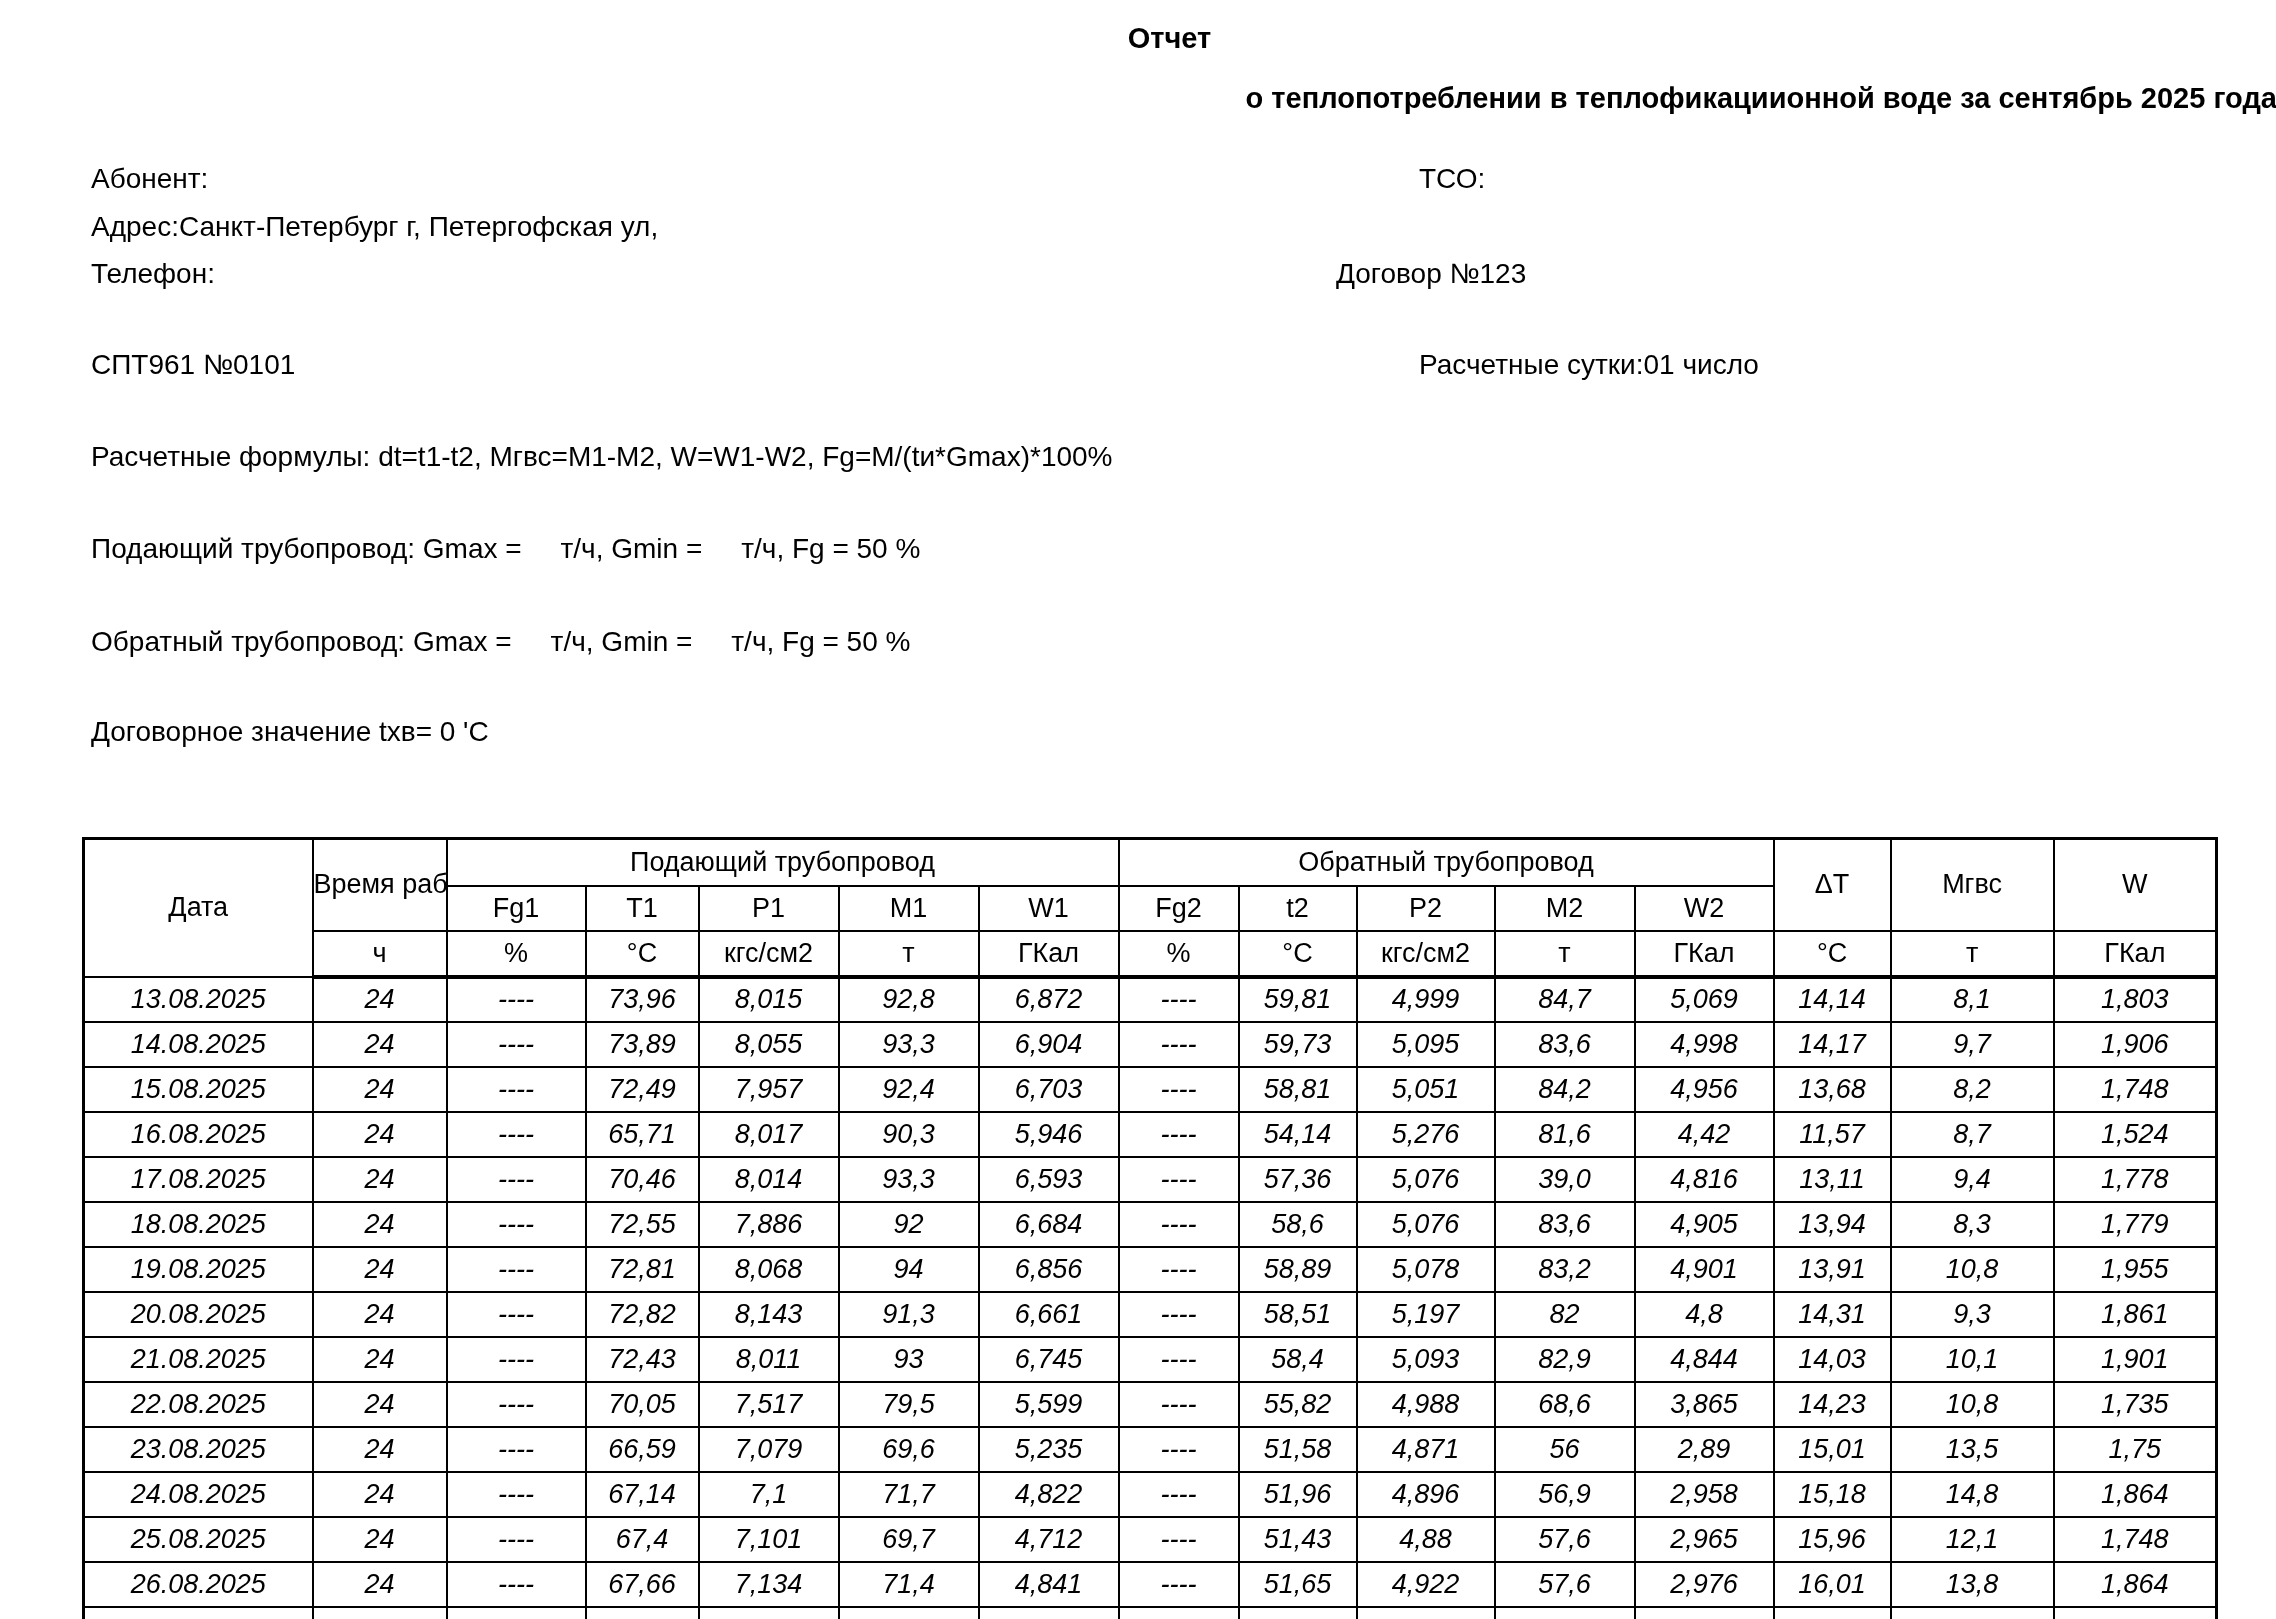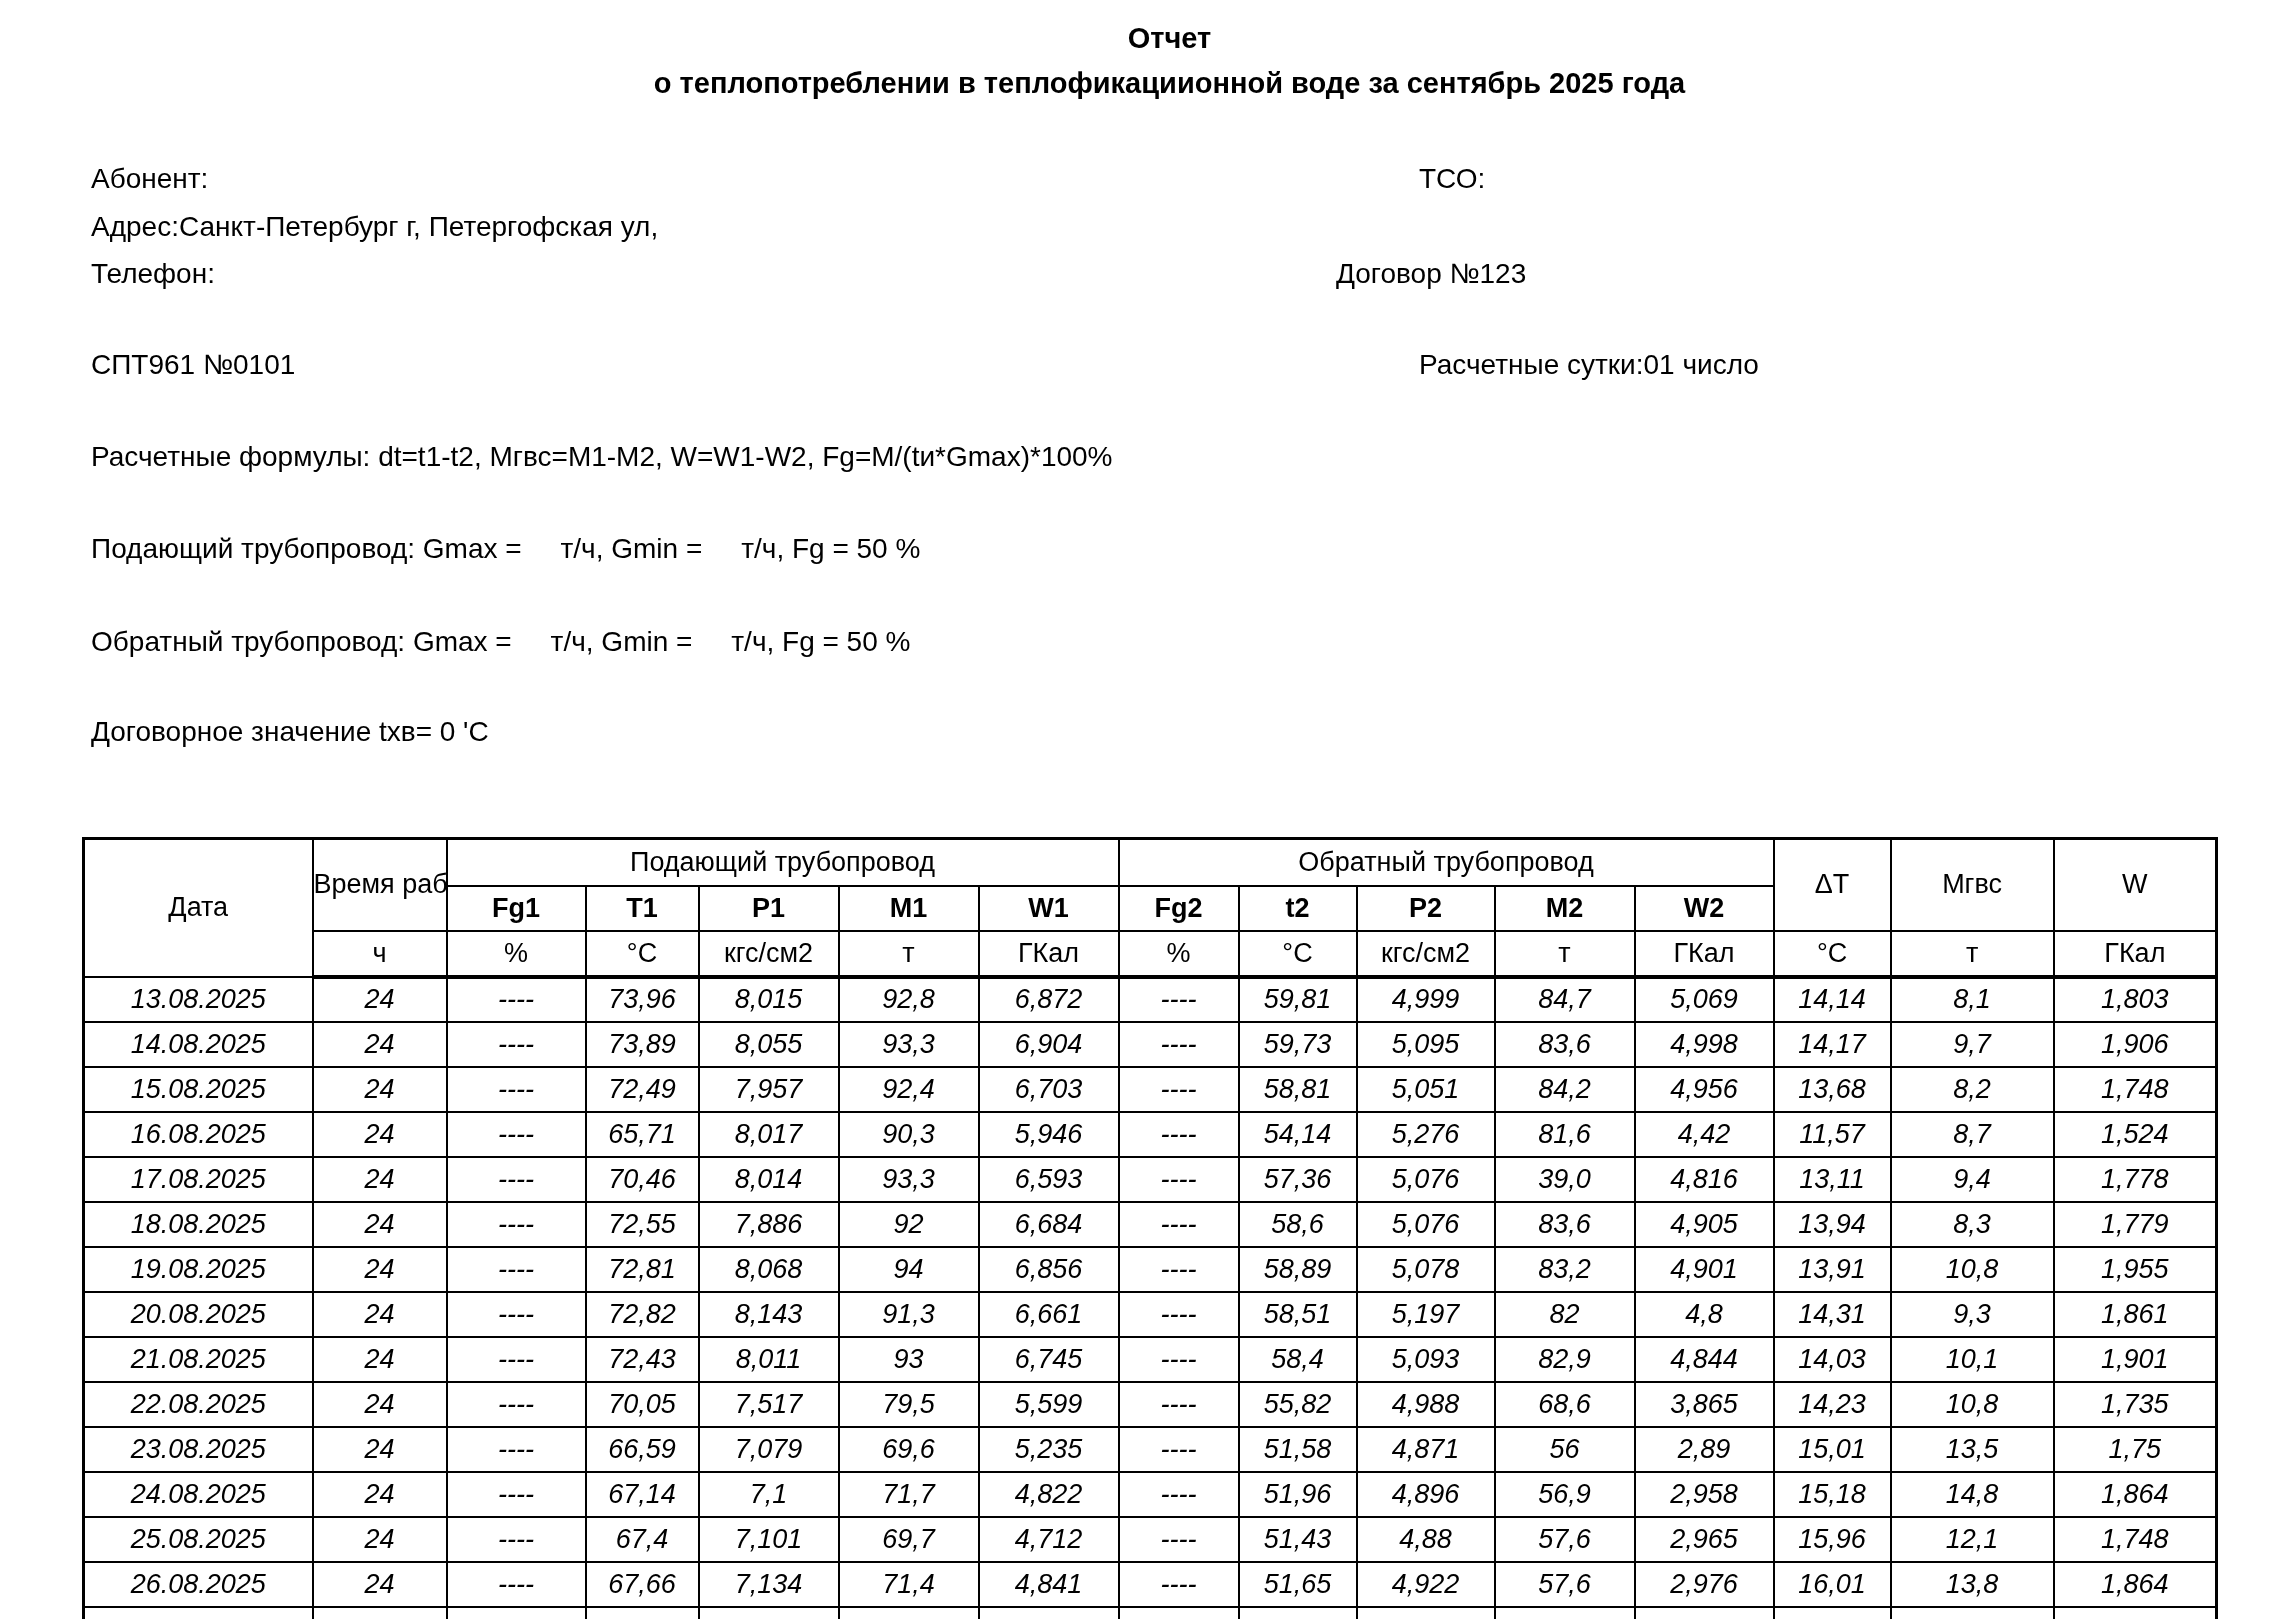--- a/index.html
+++ b/index.html
@@ -5,37 +5,37 @@
   html,body{margin:0;padding:0;}
   body{
     width:2277px;height:1620px;overflow:hidden;position:relative;
     background:#ffffff;color:#000000;
     font-family:"Liberation Sans","DejaVu Sans",sans-serif;
   }
   .title-wrap{
     position:absolute;left:62px;top:20.6px;width:2215px;
     text-align:center;font-weight:bold;font-size:29px;line-height:34px;
   }
-  .title-line2{margin-top:11px;}
+  .title-line2{margin-top:26px;text-align:right;}
   .abs{
     position:absolute;font-size:28px;line-height:32px;white-space:pre;
   }
   table.report{
     position:absolute;left:82px;top:837px;width:2131px;
     border-collapse:collapse;table-layout:fixed;
     border:3.7px solid #000;
     font-size:27px;
   }
   table.report td{
     border:2.8px solid #000;
     text-align:center;vertical-align:middle;
     padding:0;overflow:hidden;white-space:nowrap;
   }
   tr.hdr-row1{height:47px;}
-  tr.hdr-row2{height:45px;font-weight:bold;}
+  tr.hdr-row2{height:45px;}
   tr.hdr-row3{height:46px;}
   tr.hdr-row3 td{border-bottom:4.7px solid #000;}
   td.grp{border-bottom:3.7px solid #000;}
   td.date-head{vertical-align:top;padding-top:7.5px;}
   td.time-head{white-space:normal;line-height:31px;}
   tbody tr{height:45px;font-style:italic;}
   tr.partial{height:37px;}
 </style>
 </head>
 <body>

